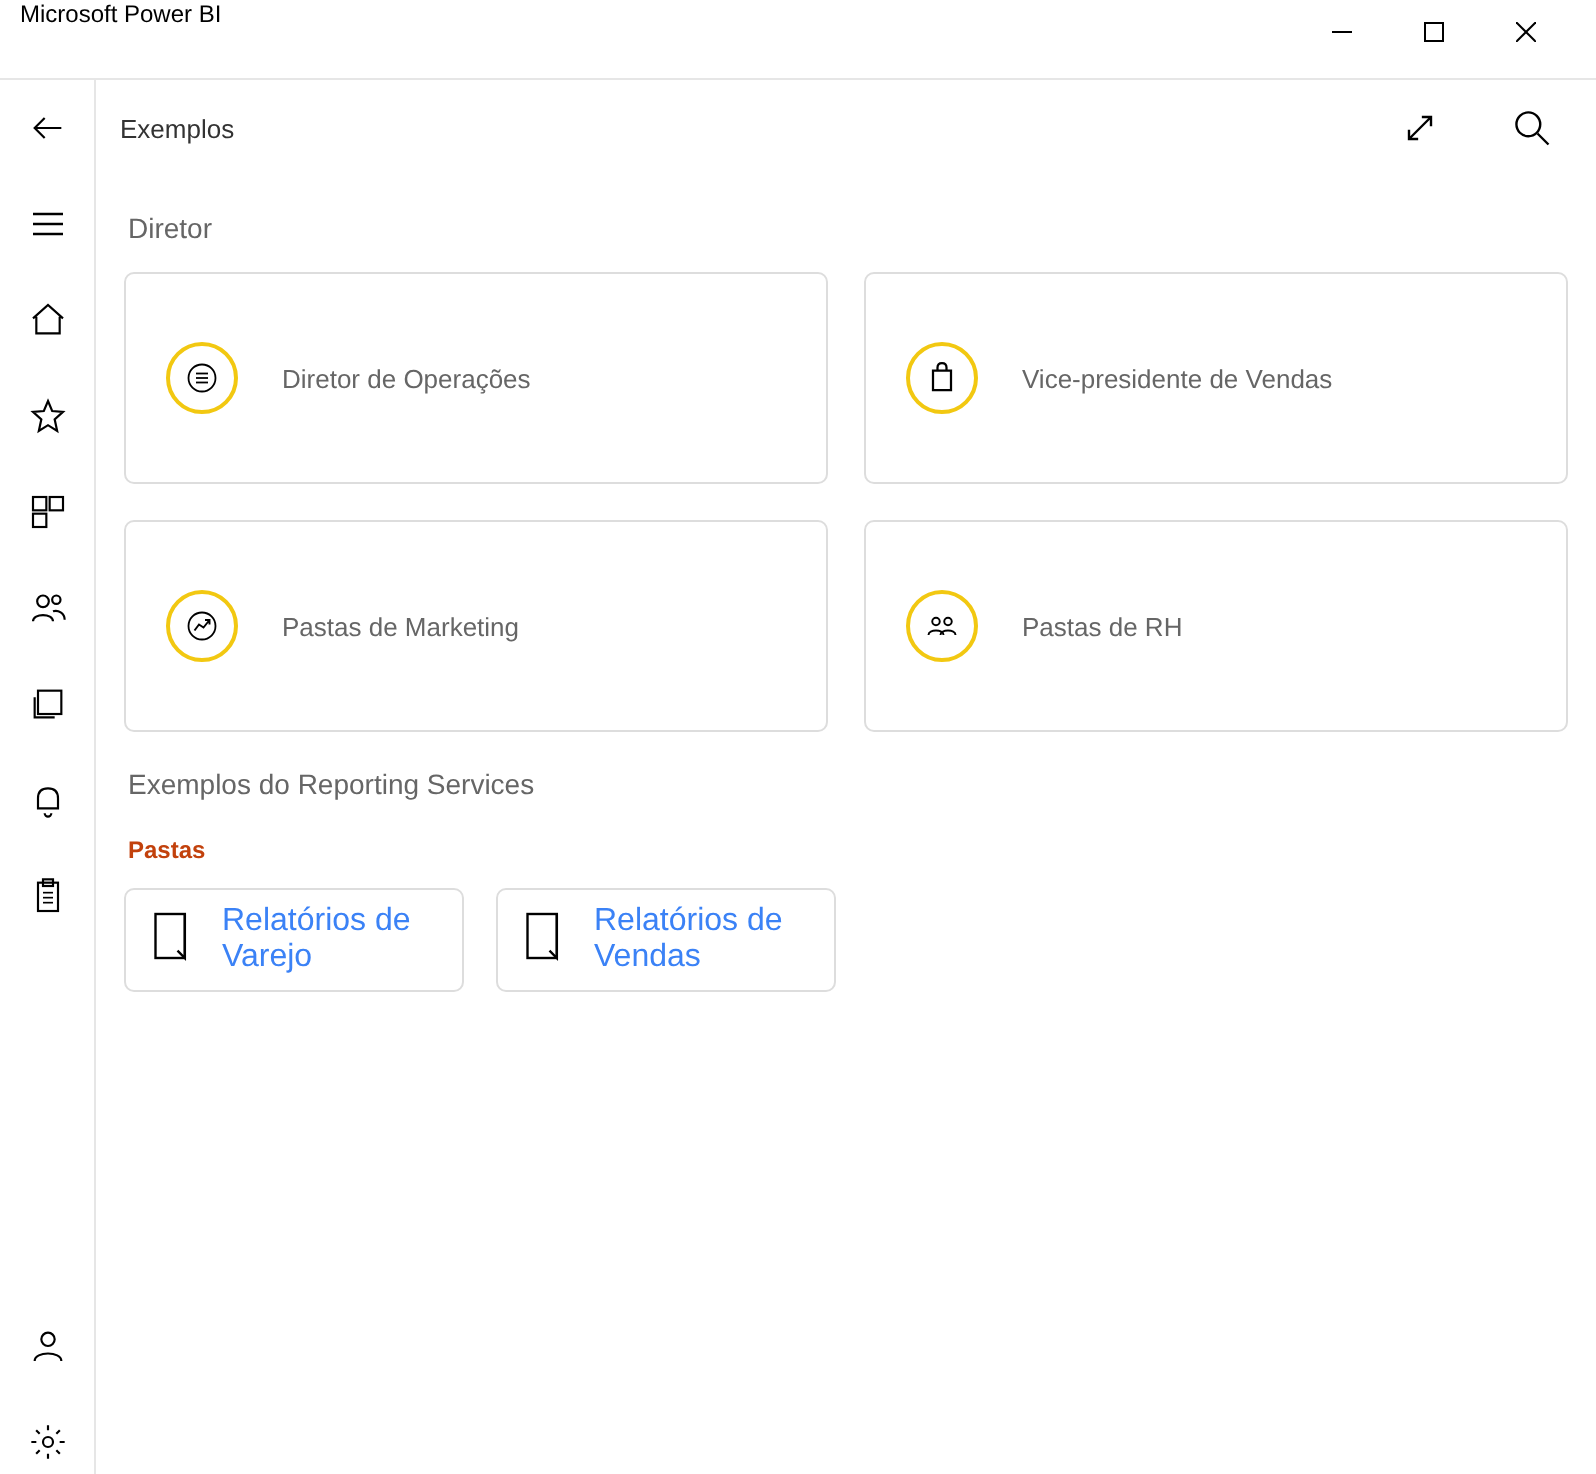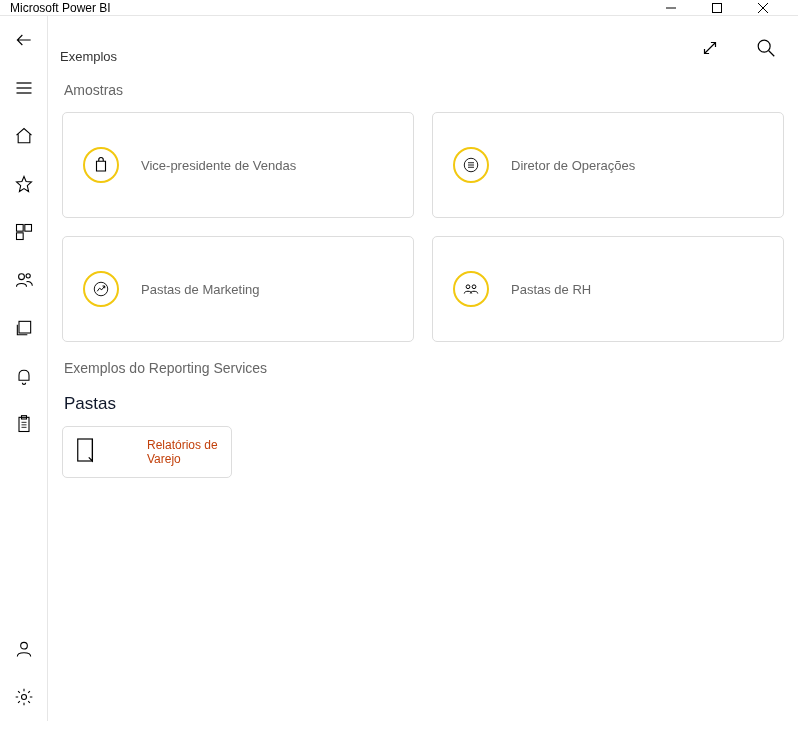--- a/index.html
+++ b/index.html
@@ -8,23 +8,22 @@
       box-sizing: border-box;
     }
     body {
       font-family: "Segoe UI", Tahoma, sans-serif;
       background: #fff;
       width: 798px;
       height: 737px;
       overflow: hidden;
     }
     .titlebar {
-      height: 16px;
-      display: flex;
-      align-items: center;
+      height: 40px;
+      display: flex;
       justify-content: space-between;
       padding: 0 12px 0 10px;
       border-bottom: 1px solid #e6e6e6;
     }
     .titlebar-title {
       font-size: 12px;
       color: #000;
     }
     .titlebar-controls {
       display: flex;
@@ -73,21 +72,21 @@
     }
     .content {
       flex: 1;
       display: flex;
       flex-direction: column;
       overflow-y: auto;
     }
     .content-header {
       height: 48px;
       display: flex;
-      align-items: flex-end;
+      align-items: center;
       justify-content: space-between;
       padding: 0 16px 0 12px;
     }
     .content-header-title {
       font-size: 13px;
       color: #333;
     }
     .content-header-actions {
       display: flex;
       gap: 24px;
@@ -107,24 +106,24 @@
     .content-body {
       padding: 0 14px;
     }
     .section-title {
       font-size: 14px;
       color: #666;
       margin: 18px 0 14px 2px;
       font-weight: normal;
     }
     .sub-section-title {
-      font-size: 17px;
-      color: #0f172a;
+      font-size: 12px;
+      color: #c2410c;
       margin: 18px 0 12px 2px;
-      font-weight: normal;
+      font-weight: bold;
     }
     .card-grid {
       display: grid;
       grid-template-columns: 1fr 1fr;
       gap: 18px;
     }
     .sample-card {
       border: 1px solid #ddd;
       border-radius: 5px;
       height: 106px;
@@ -165,23 +164,22 @@
       align-items: center;
       padding: 0 12px;
       gap: 14px;
       cursor: pointer;
     }
     .folder-icon svg {
       width: 22px;
       height: 26px;
     }
     .folder-label {
-      font-size: 12px;
-      color: #c2410c;
-      margin-left: 36px;
+      font-size: 16px;
+      color: #3b82f6;
     }
   </style>
 </head>
 <body>
 
 <div class="titlebar">
   <div class="titlebar-title">Microsoft Power BI</div>
   <div class="titlebar-controls">
     <div class="titlebar-btn">
       <svg viewBox="0 0 10 10">
@@ -290,45 +288,45 @@
         <div class="header-action-btn">
           <svg viewBox="0 0 24 24">
               <circle cx="10" cy="10" r="6.5" fill="none" stroke="#000" stroke-width="1.3"></circle>
               <line x1="15" y1="15" x2="21" y2="21" stroke="#000" stroke-width="1.3"></line>
             </svg>
         </div>
       </div>
     </div>
 
     <div class="content-body">
-      <div class="section-title">Amostras</div>
+      <div class="section-title">Diretor</div>
 
       <div class="card-grid">
-        <div class="sample-card">
-          <div class="card-icon-circle">
-            <svg viewBox="0 0 24 24">
-                <path d="M6 7 H18 V20 H6 Z M9 7 V5 C9 3 10 2 12 2 C14 2 15 3 15 5 V7" fill="none" stroke="#000" stroke-width="1.5"></path>
-              </svg>
-          </div>
-          <div class="card-label">Vice-presidente de Vendas</div>
-        </div>
         <div class="sample-card">
           <div class="card-icon-circle">
             <svg viewBox="0 0 24 24">
                 <circle cx="12" cy="12" r="9" fill="none" stroke="#000" stroke-width="1.2"></circle>
                 <line x1="8" y1="9" x2="16" y2="9" stroke="#000" stroke-width="1.2"></line>
                 <line x1="8" y1="12" x2="16" y2="12" stroke="#000" stroke-width="1.2"></line>
                 <line x1="8" y1="15" x2="16" y2="15" stroke="#000" stroke-width="1.2"></line>
               </svg>
           </div>
           <div class="card-label">Diretor de Operações</div>
         </div>
         <div class="sample-card">
           <div class="card-icon-circle">
             <svg viewBox="0 0 24 24">
+                <path d="M6 7 H18 V20 H6 Z M9 7 V5 C9 3 10 2 12 2 C14 2 15 3 15 5 V7" fill="none" stroke="#000" stroke-width="1.5"></path>
+              </svg>
+          </div>
+          <div class="card-label">Vice-presidente de Vendas</div>
+        </div>
+        <div class="sample-card">
+          <div class="card-icon-circle">
+            <svg viewBox="0 0 24 24">
                 <circle cx="12" cy="12" r="9" fill="none" stroke="#000" stroke-width="1.2"></circle>
                 <path d="M7 15 L10 11 L13 13 L17 8 M14 8 H17 V11" fill="none" stroke="#000" stroke-width="1.3"></path>
               </svg>
           </div>
           <div class="card-label">Pastas de Marketing</div>
         </div>
         <div class="sample-card">
           <div class="card-icon-circle">
             <svg viewBox="0 0 24 24">
                 <circle cx="8" cy="9" r="2.5" fill="none" stroke="#000" stroke-width="1.3"></circle>
@@ -346,16 +344,25 @@
       <div class="folder-grid">
         <div class="folder-card">
           <div class="folder-icon">
             <svg viewBox="0 0 24 28">
                 <rect x="3" y="2" width="16" height="24" fill="none" stroke="#000" stroke-width="1.3"></rect>
                 <path d="M19 2 L19 26 L15 22" fill="none" stroke="#000" stroke-width="1.3"></path>
               </svg>
           </div>
           <div class="folder-label">Relatórios de Varejo</div>
         </div>
+        <div class="folder-card">
+          <div class="folder-icon">
+            <svg viewBox="0 0 24 28">
+                <rect x="3" y="2" width="16" height="24" fill="none" stroke="#000" stroke-width="1.3"></rect>
+                <path d="M19 2 L19 26 L15 22" fill="none" stroke="#000" stroke-width="1.3"></path>
+              </svg>
+          </div>
+          <div class="folder-label">Relatórios de Vendas</div>
+        </div>
       </div>
     </div>
   </div>
 </div>
 
 </body></html>

